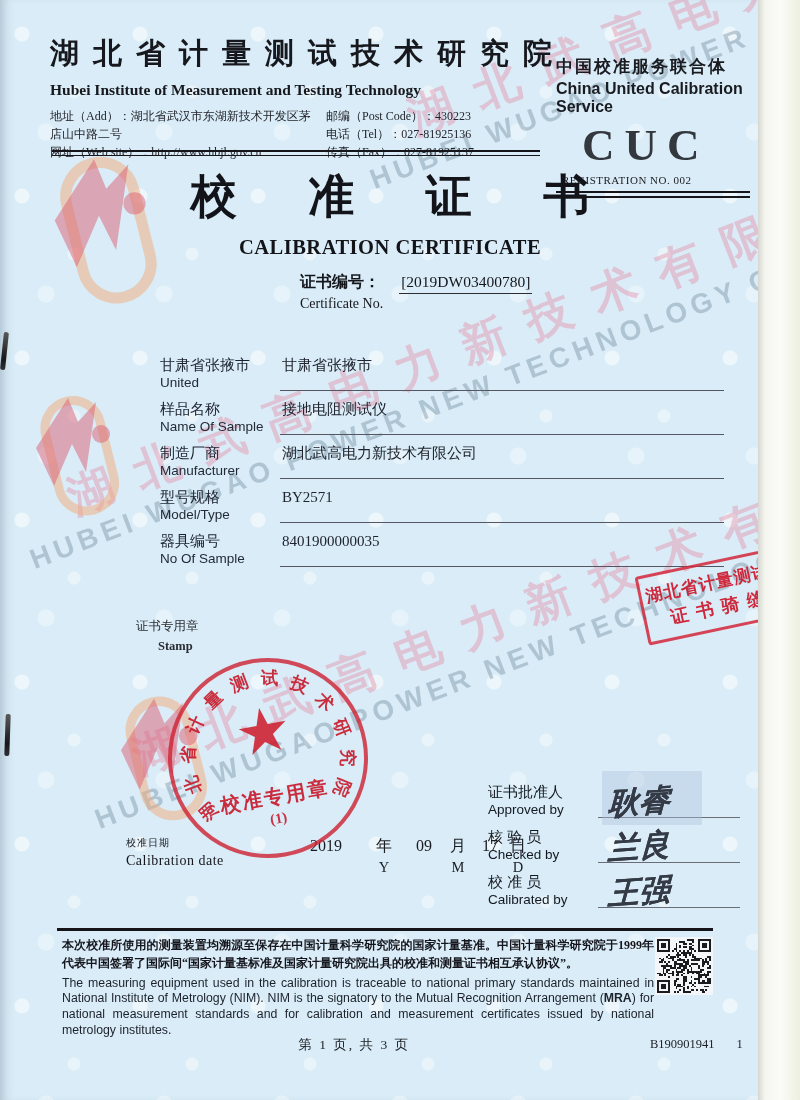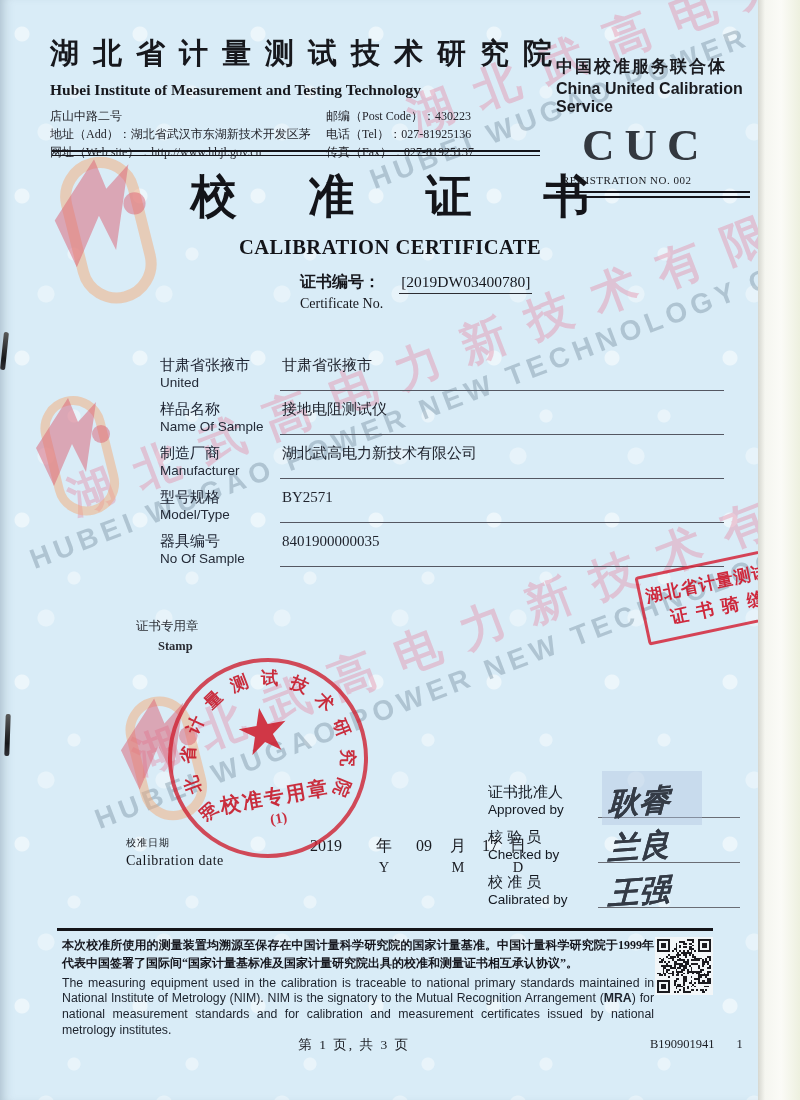--- a/index.html
+++ b/index.html
@@ -186,22 +186,22 @@
       </div>
     </div>
 
     <div class="content">
 
       <div class="hdr-left">
         <div class="inst-cn">湖北省计量测试技术研究院</div>
         <div class="inst-en">Hubei Institute of Measurement and Testing Technology</div>
         <div class="contacts">
           <div class="c-left">
+            <div>地址（Add）：湖北省武汉市东湖新技术开发区茅</div>
             <div>店山中路二号</div>
-            <div>地址（Add）：湖北省武汉市东湖新技术开发区茅</div>
             <div>网址（Web site）：http://www.hbjl.gov.cn</div>
           </div>
           <div class="c-right">
             <div>邮编（Post Code）：430223</div>
             <div>电话（Tel）：027-81925136</div>
             <div>传真（Fax）：027-81925137</div>
           </div>
         </div>
       </div>
       <div class="rule-left"></div>

